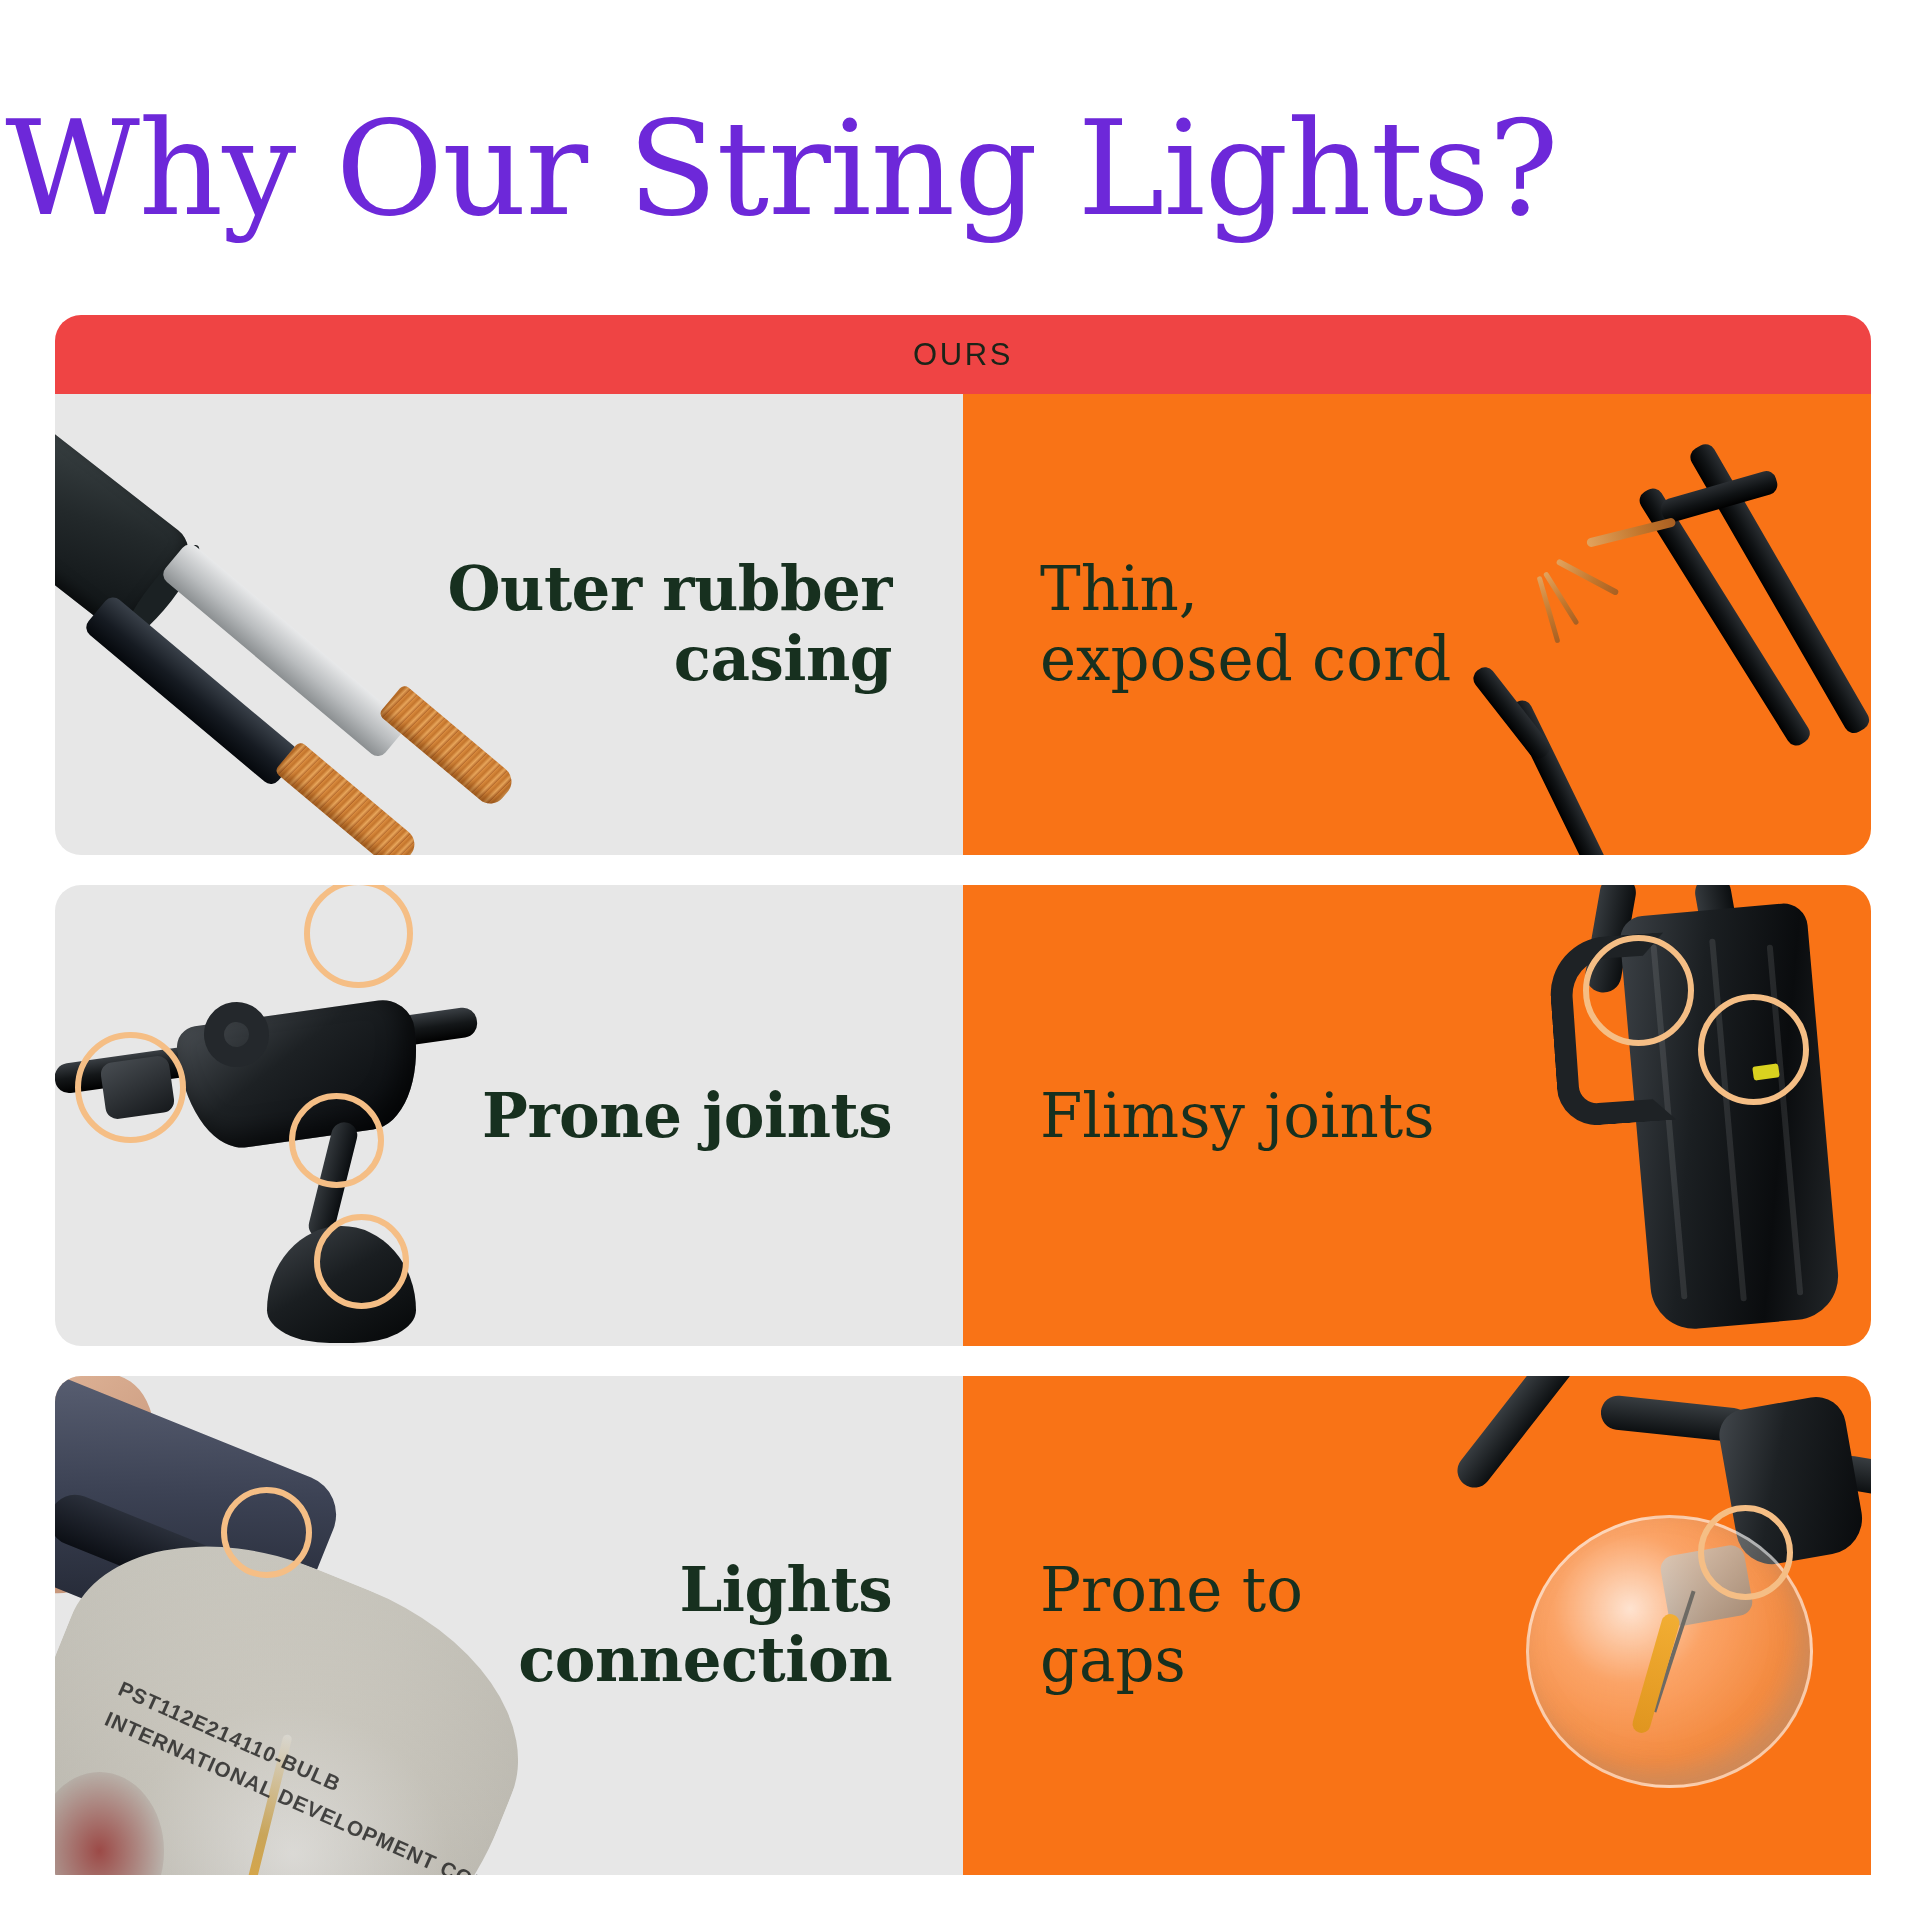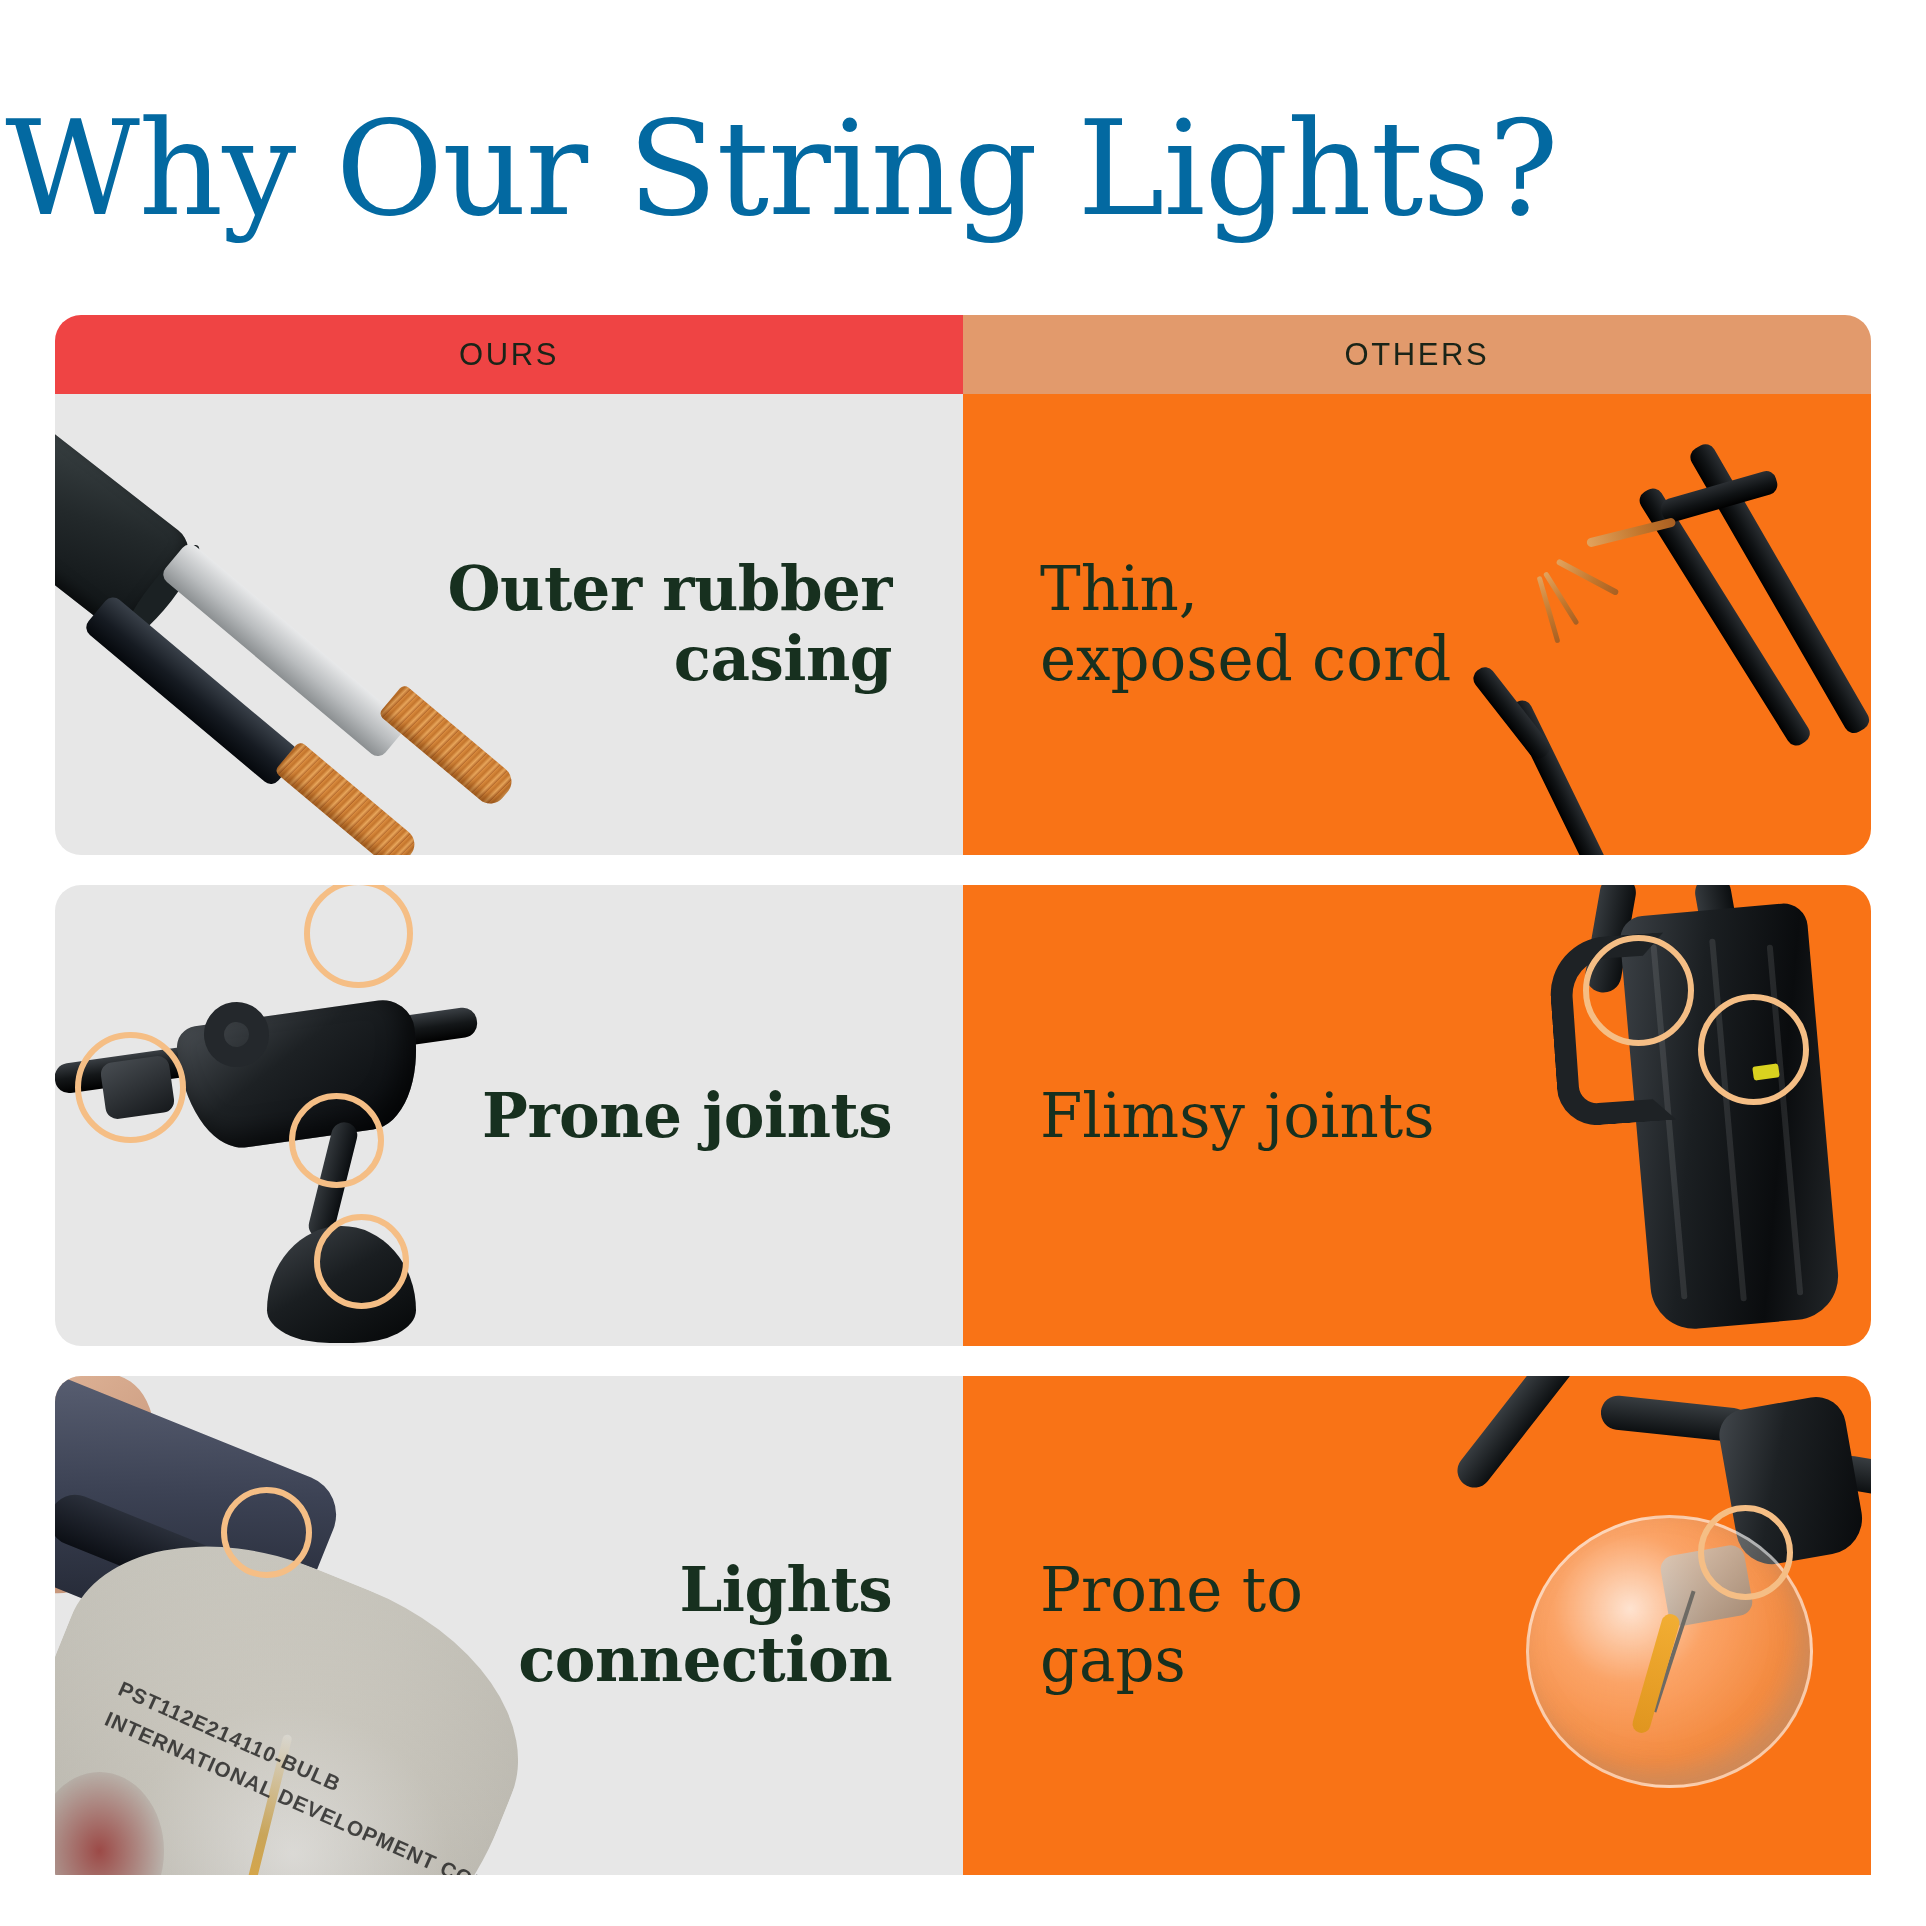--- a/index.html
+++ b/index.html
@@ -23,21 +23,21 @@
   .title {
     position: absolute;
     top: 87px;
     left: 0;
     width: 1563px;
     text-align: center;
     font-family: "DejaVu Serif", "Liberation Serif", serif;
     font-size: 131px;
     font-weight: 400;
     letter-spacing: -1px;
-    color: #0369a1;
+    color: #6d28d9;
     line-height: 1.25;
   }
 
   
   .table {
     position: absolute;
     left: 55px;
     top: 315px;
     width: 1816px;
   }
@@ -400,23 +400,20 @@
 
 <div class="page">
 
   <div class="title">Why Our String Lights?</div>
 
   <div class="table">
 
     <div class="header-row">
       <div class="header-cell ours">
         <span>OURS</span>
-      </div>
-      <div class="header-cell others">
-        <span>OTHERS</span>
       </div>
     </div>
 
     <div class="row">
 
       <div class="cell ours">
         <div class="art">
           <div class="cable-jacket"></div>
           <div class="wire dark"></div>
           <div class="wire grey"></div>

